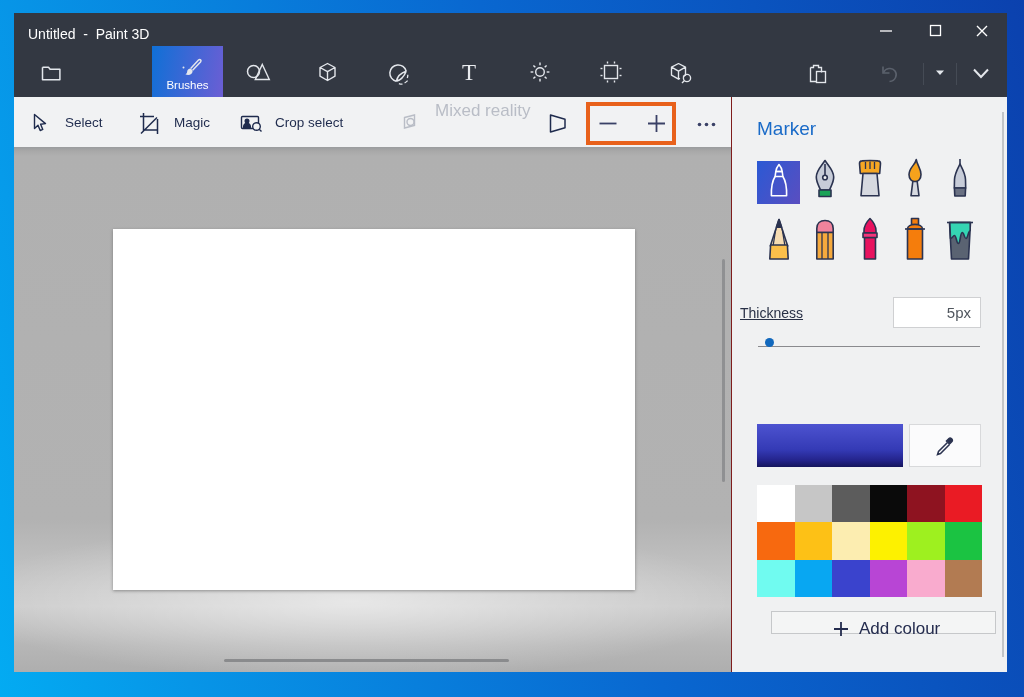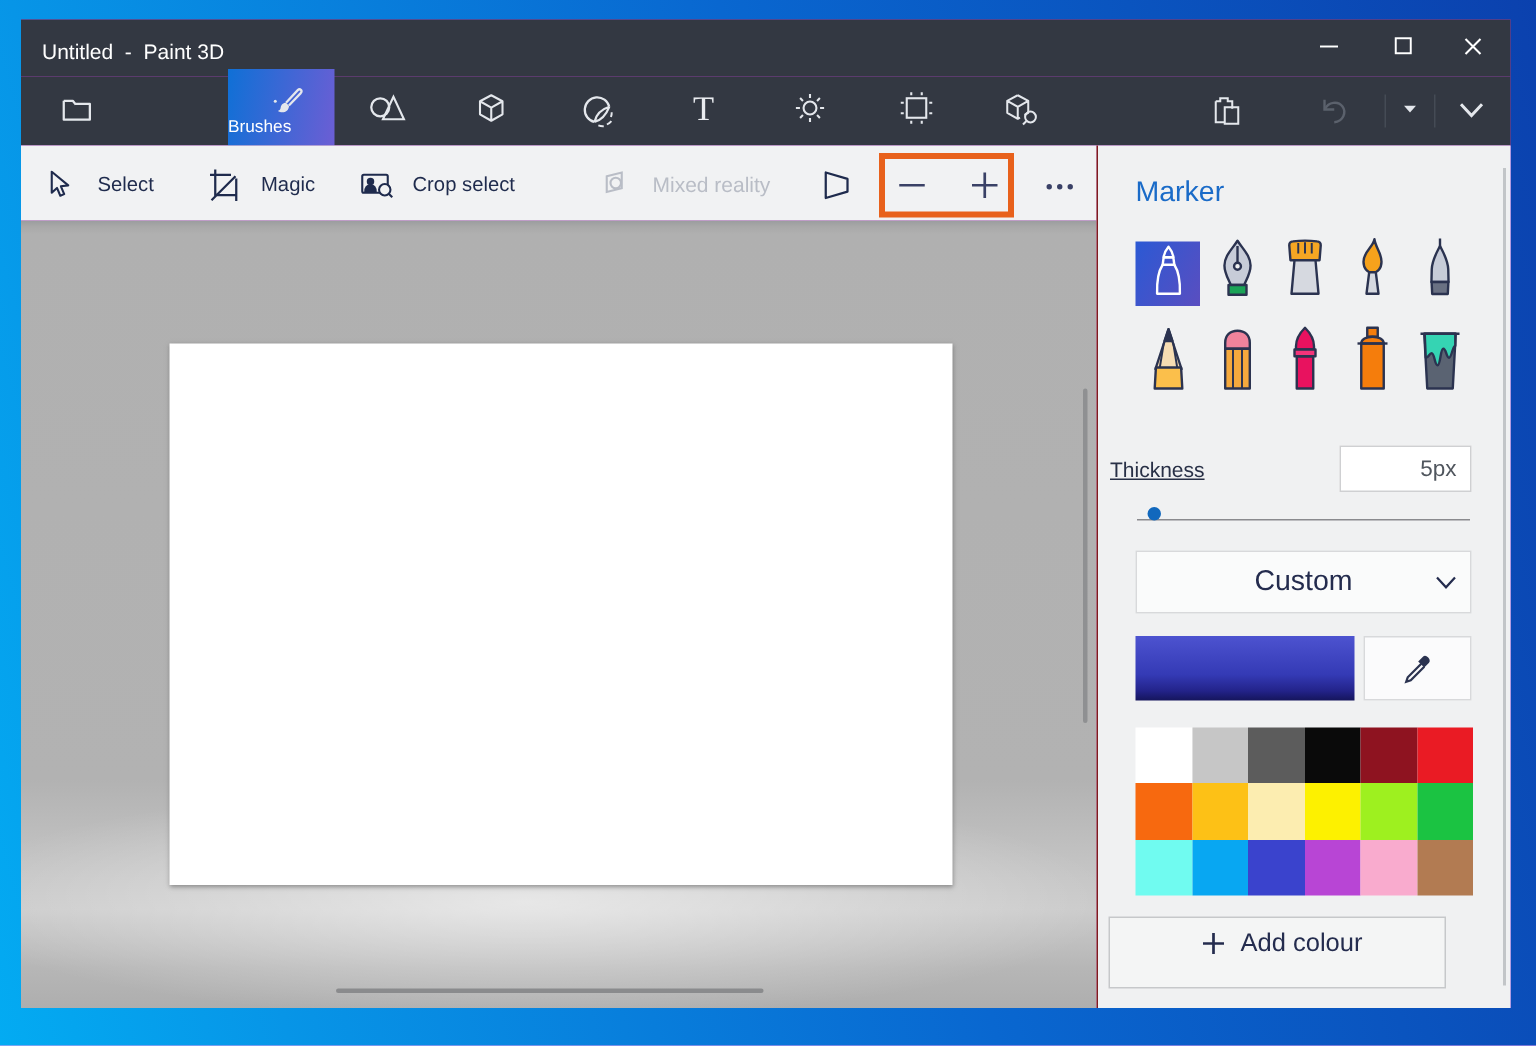--- a/index.html
+++ b/index.html
@@ -9,25 +9,25 @@
     background:linear-gradient(75deg, #03abf2 0%, #0795e7 16%, #0967d0 55%, #0b41ae 100%);
     position:relative;
   }
   #win { position:absolute; left:14px; top:13px; width:993px; height:659px; background:#d946ef; }
   .abs { position:absolute; }
   
   #titlebar { left:0; top:0; width:993px; height:38px; background:#333842; }
   #titletext { left:14px; top:13px; color:#ffffff; font-size:14px; }
   #navbar { left:0; top:38px; width:993px; height:46px; background:#333842; }
   #brushtab { left:138px; top:33px; width:71px; height:51px; background:linear-gradient(100deg,#0f70d6,#6c5ed4); }
-  #brushtab span { position:absolute; left:0; width:71px; top:33px; color:#fff; font-size:11.5px; }
+  #brushtab span { position:absolute; left:0; width:71px; top:33px; text-align:center; color:#fff; font-size:11.5px; }
   
   #toolbar { left:0; top:84px; width:717px; height:50px; background:#f1f2f3; }
   .tlabel { top:18px; color:#1f2b4d; font-size:13.5px; line-height:16px;text-align:center; }
-  .glabel { top:18px; color:#b9bdc6; font-size:14px; line-height:16px; }
+  .glabel { top:6px; color:#b9bdc6; font-size:17px; line-height:16px; }
   #orangebox { left:572px; top:5px; width:90px; height:43px; border:4px solid #e8611b; }
   
   #canvasarea { left:0; top:134px; width:717px; height:525px;
     background:radial-gradient(55% 15% at 47% 86.5%, rgba(255,255,255,0.55), rgba(255,255,255,0) 100%),linear-gradient(to bottom,#9a9c9e 0px,#a8a8a8 4px,#b0b0b0 9px,#b2b2b2 71%,#c6c6c6 83.5%,#cbcbcb 87.5%,#b6b6b6 95%,#aeaeae 100%); }
   #canvas { left:99px; top:82px; width:522px; height:361px; background:#ffffff; box-shadow:0 1px 3px rgba(90,90,90,0.6); }
   #vscroll { left:708px; top:112px; width:3px; height:223px; background:#8f9092; border-radius:2px; }
   #hscroll { left:210px; top:512px; width:285px; height:3px; background:#8a8b8d; border-radius:2px; }
   
   #panel { left:717px; top:84px; width:276px; height:575px; background:#f0f1f2; border-left:1px solid #7f1d1d; }
   #pscroll { left:270px; top:15px; width:2px; height:545px; background:#c2c5c8; }
@@ -36,21 +36,21 @@
   #thickness { left:8px; top:208px; font-size:14px; color:#283046;text-decoration:underline; }
   #thickbox { left:161px; top:200px; width:88px; height:31px; background:#fff; border:1px solid #cfd0d2; }
   #thickbox span { position:absolute; right:9px; top:6px; font-size:15px; color:#50565e;text-align:right; }
   #slider { left:26px; top:249px; width:222px; height:1px; background:#8a8a8e; }
   #sliderdot { left:33px; top:241px; width:9px; height:9px; border-radius:50%; background:#1168bd; }
   #custom { left:25px; top:270px; width:224px; height:42px; background:#fafbfb; border:1px solid #d8d9db; }
   #custom span { position:absolute; left:0; right:0; top:9px; text-align:center; font-size:19px; color:#242c4e; }
   #colorbar { left:25px; top:327px; width:146px; height:43px; background:linear-gradient(to bottom,#4d53d0 0%,#343ab5 60%,#23238a 85%,#15155c 100%); }
   #dropperbtn { left:177px; top:327px; width:72px; height:43px; background:#fbfbfc; border:1px solid #d8d9db; }
   #palette { left:25px; top:388px; width:225px; height:112px; display:grid; grid-template-columns:repeat(6,1fr); grid-template-rows:repeat(3,1fr); }
-  #addcolour { left:7px; top:514px; width:225px; height:48px; background:#f4f5f5; border:1px solid #c6c8ca; }
+  #addcolour { left:39px; top:514px; width:225px; height:23px; background:#f4f5f5; border:1px solid #c6c8ca; }
   #addcolour span { position:absolute; left:87px; top:7px; font-size:17px; color:#242c4e; }
 </style>
 </head>
 <body>
 <div id="win">
   <div id="titlebar" class="abs"></div>
   <div id="titletext" class="abs">Untitled&nbsp; - &nbsp;Paint 3D</div>
   <div id="navbar" class="abs"></div>
   <div id="brushtab" class="abs">
       <span>Brushes</span>
@@ -244,26 +244,20 @@
         <path d="M205.8 64.5 h20.4 v8 c-1.8 0 -2.4 8 -4.2 8 s-1.8 -6 -3.8 -6 s-1.8 11 -3.8 11 s-2 -8 -4 -8 c-1.6 0 -1.8 3 -3.9 3 z" fill="#35d4b3"></path>
         <line x1="203" y1="64.5" x2="229" y2="64.5"></line>
       </g>
     </svg>
     <div id="thickness" class="abs">Thickness</div>
     <div id="thickbox" class="abs">
         <span>5px</span>
       </div>
     <div id="slider" class="abs"></div>
     <div id="sliderdot" class="abs"></div>
-    <div id="custom" class="abs">
-        <span>Custom</span>
-      <svg class="abs" style="left:198px;top:15px" width="16" height="12" viewBox="0 0 16 12">
-        <path d="M2 2 l6 6.5 l6 -6.5" stroke="#242c4e" stroke-width="1.5" fill="none"></path>
-      </svg>
-    </div>
     <div id="colorbar" class="abs"></div>
     <div id="dropperbtn" class="abs">
       <svg class="abs" style="left:24px;top:9px" width="26" height="26" viewBox="0 0 26 26">
         <g stroke="#2b3350" fill="none" stroke-width="1.5">
           <path d="M15.5 10.5 l-9 9 l-3 1 l1 -3 l9 -9"></path>
           <path d="M12.5 7 l2.5 -2.5 c1.5 -1.5 4.5 1.5 3 3 l-2.5 2.5 z" fill="#2b3350"></path>
         </g>
       </svg>
     </div>
     <div id="palette" class="abs">

